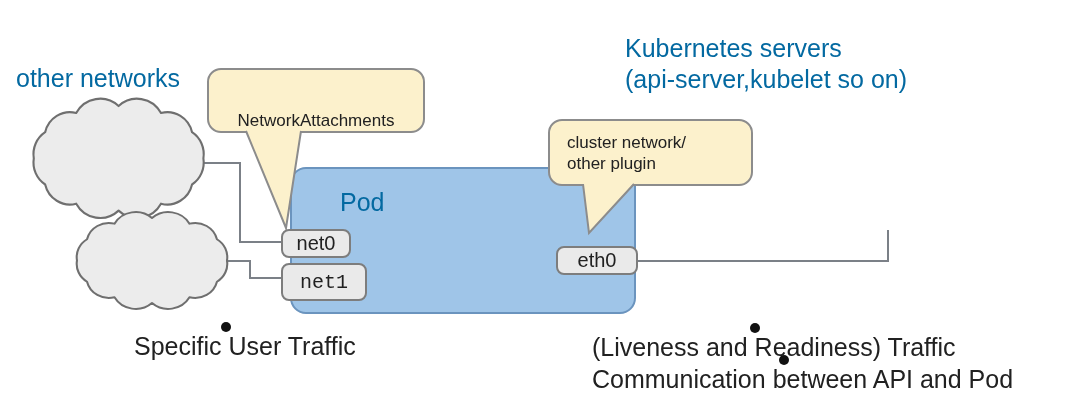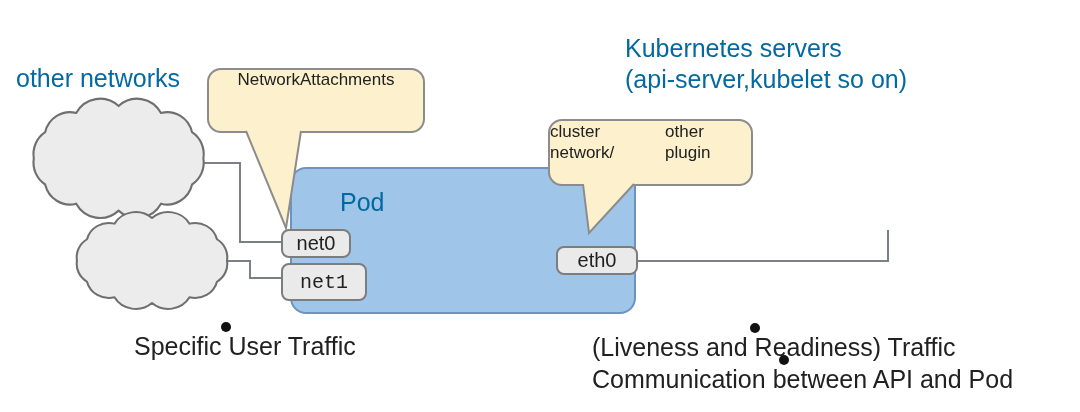--- a/index.html
+++ b/index.html
@@ -16,23 +16,23 @@
   .pod-box{
     position:absolute;left:290px;top:167px;width:346px;height:147px;
     background:#9fc5e8;border:2px solid #6b94be;border-radius:16px;box-sizing:border-box;z-index:2;
   }
   .pod-label{left:303px;top:188px;font-size:25px;z-index:7;margin-left:37px;}
   .callout{
     position:absolute;background:#fcf1cc;border:2px solid #8c8c8c;border-radius:14px;
     box-sizing:border-box;z-index:4;
   }
   .callout-na{left:207px;top:68px;width:218px;height:65px;
-    display:flex;align-items:flex-start;justify-content:center;font-size:17px;}
+    display:flex;align-items:flex-end;justify-content:center;font-size:17px;}
   .callout-cn{left:548px;top:119px;width:205px;height:67px;
-    display:flex;justify-content:center;font-size:17px;line-height:21px;}
+    display:flex;flex-direction:column;justify-content:center;padding-left:17px;font-size:17px;line-height:21px;}
   .tails{z-index:5;}
   .iface{
     position:absolute;background:#eaeaea;border:2px solid #7d7d7d;border-radius:8px;
     box-sizing:border-box;display:flex;align-items:center;justify-content:center;
     font-size:20px;z-index:6;
   }
   .iface-net0{left:281px;top:229px;width:70px;height:29px;}
   .iface-net1{left:281px;top:263px;width:86px;height:38px;font-family:Liberation Mono, monospace;}
   .iface-eth0{left:556px;top:246px;width:82px;height:29px;}
   .bullet{

